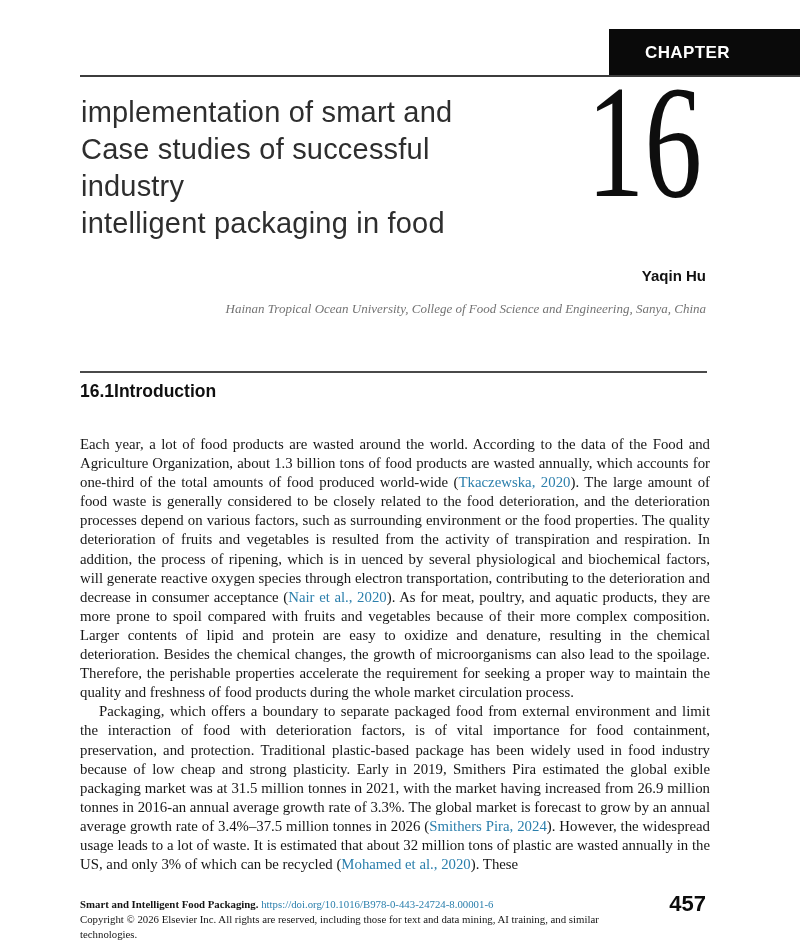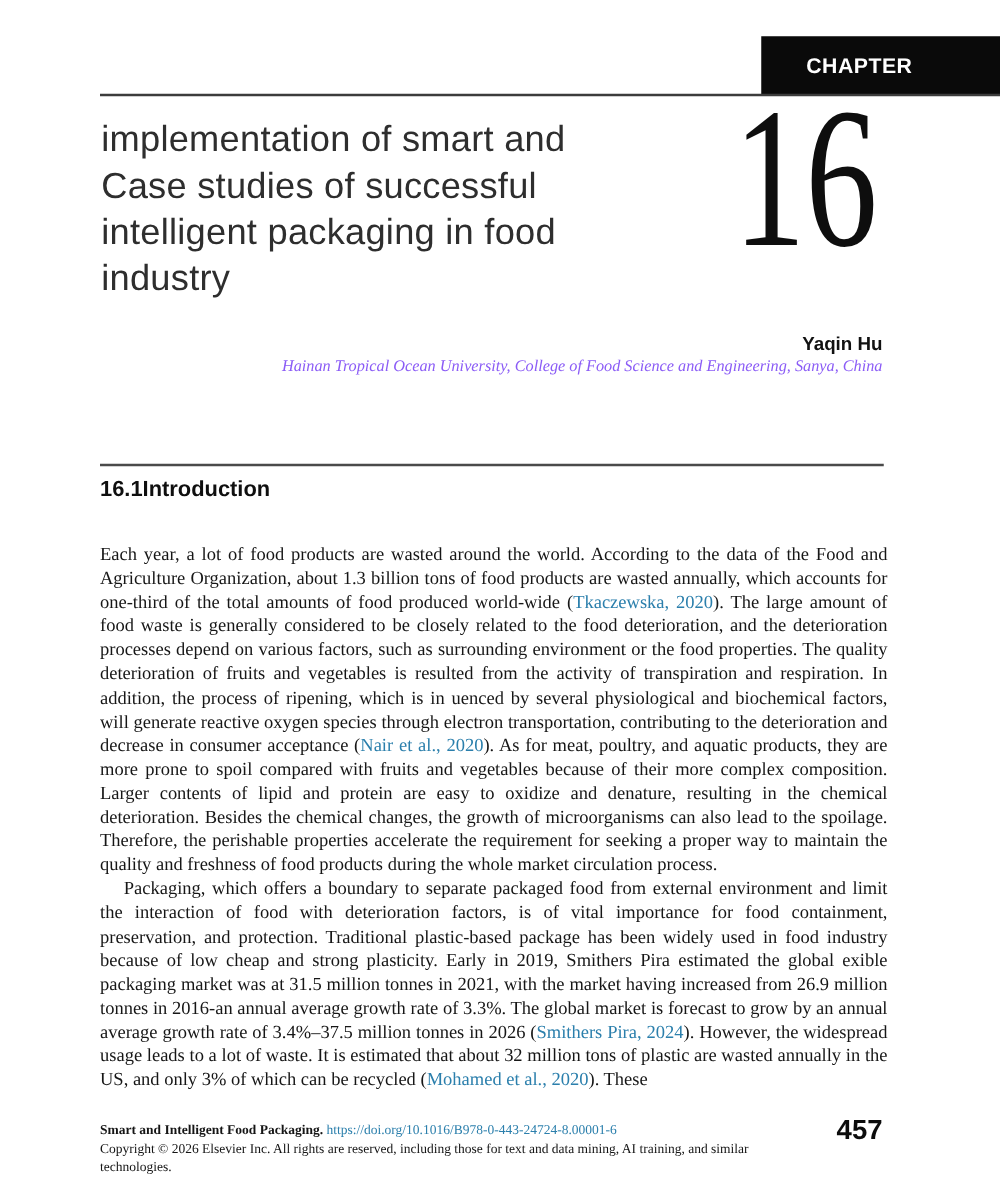--- a/index.html
+++ b/index.html
@@ -67,25 +67,25 @@
     left: 80px;
     text-align: right;
   }
   .author-name {
     font-family: "Liberation Sans", sans-serif;
     font-weight: 700;
     font-size: 15px;
     color: #111;
   }
   .affiliation {
-    margin-top: 1px;
+    margin-top: 17px;
     font-family: "Liberation Serif", serif;
     font-style: italic;
     font-size: 13px;
-    color: #8b5cf6;
+    color: #737373;
   }
   .section-rule {
     position: absolute;
     top: 371px;
     left: 80px;
     width: 627px;
     height: 2px;
     background: #4a4a4a;
   }
   .h1 {
@@ -151,22 +151,22 @@
 
   <div class="chapter-badge">
     <span>CHAPTER</span>
   </div>
 
   <div class="top-rule"></div>
 
   <div class="chapter-title">
     <div>implementation of smart and</div>
     <div>Case studies of successful</div>
+    <div>industry</div>
     <div>intelligent packaging in food</div>
-    <div>industry</div>
   </div>
 
   <div class="chapter-number">16</div>
 
   <div class="author-block">
     <div class="author-name">Yaqin Hu</div>
     <div class="affiliation">Hainan Tropical Ocean University, College of Food Science and Engineering, Sanya, China</div>
   </div>
 
   <div class="section-rule"></div>

